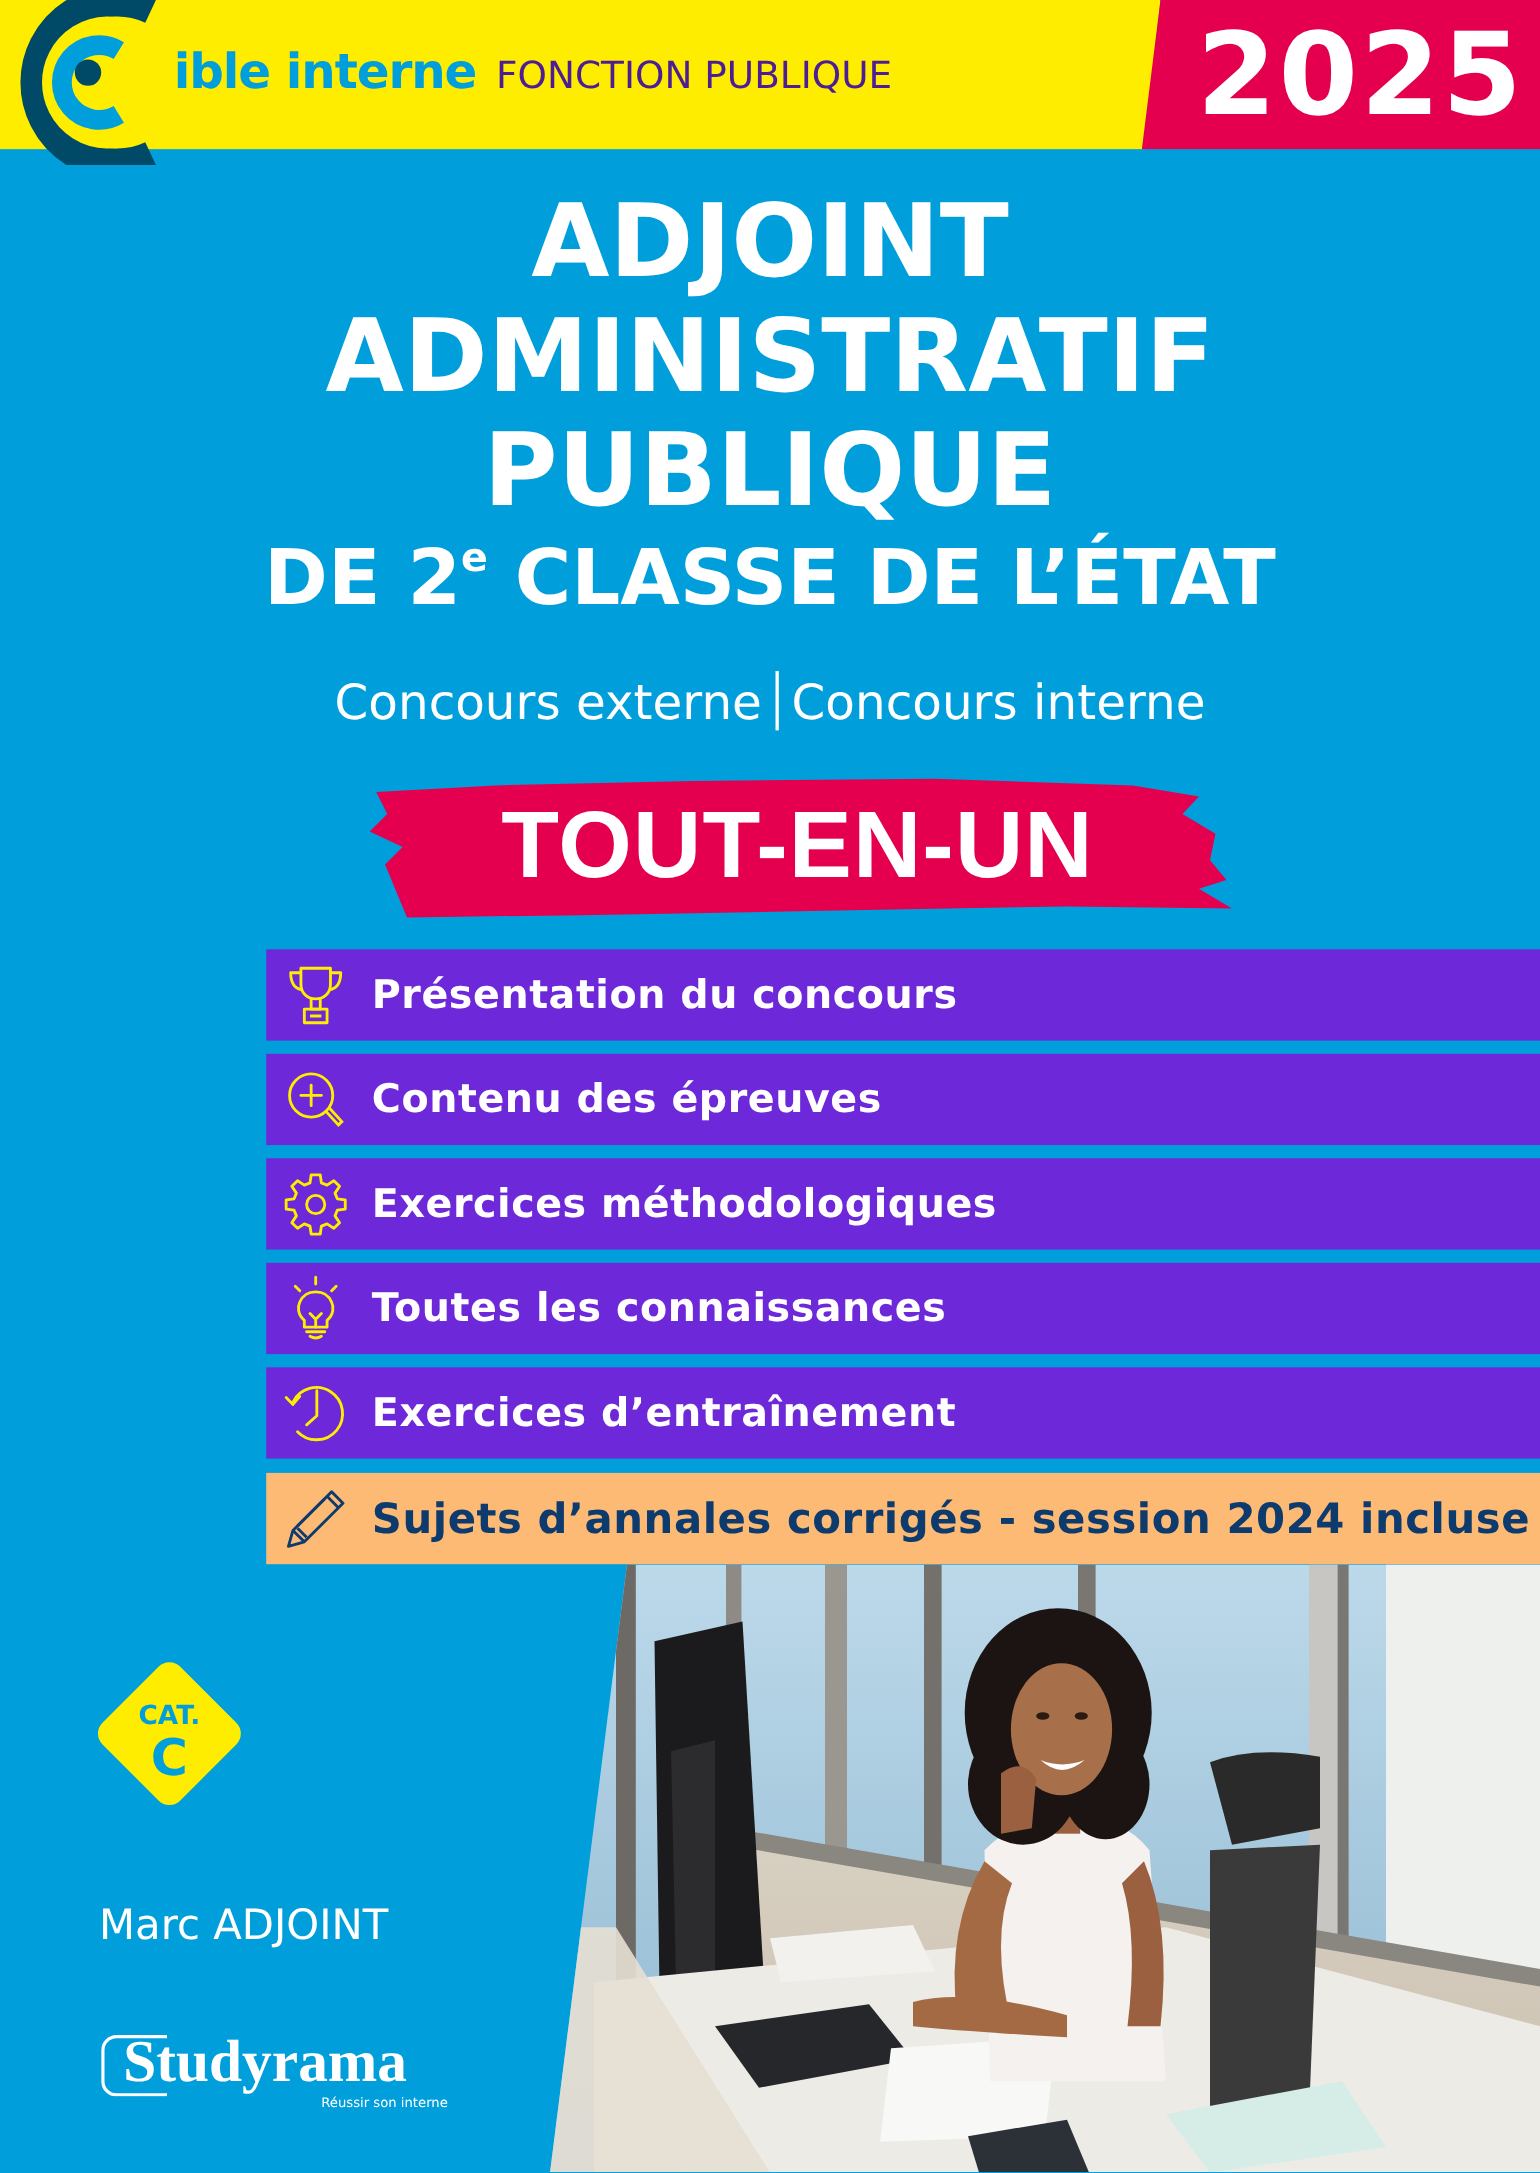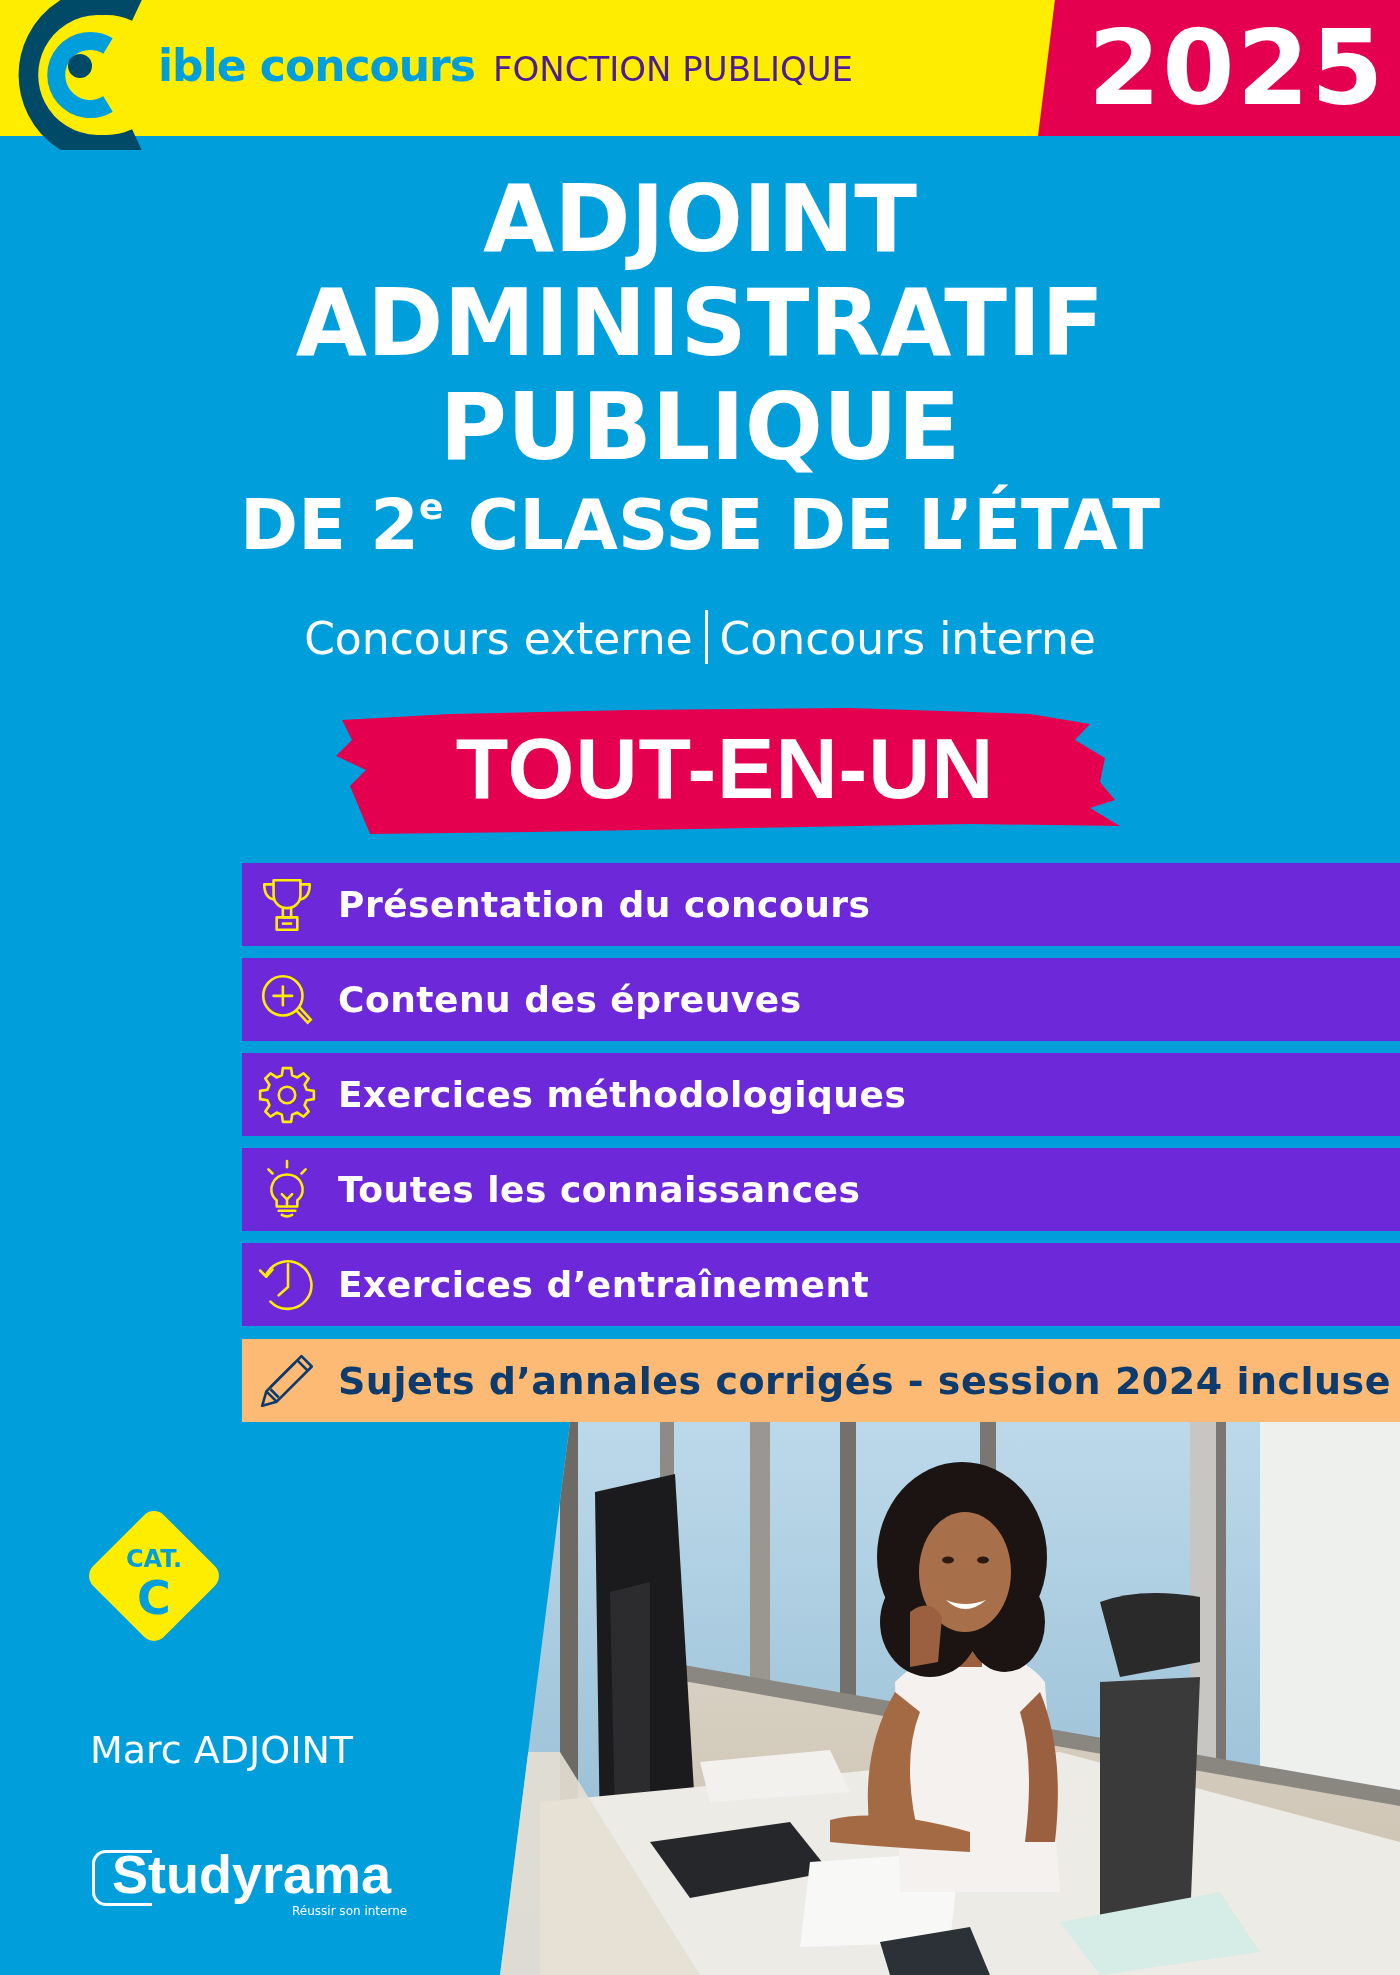--- a/index.html
+++ b/index.html
@@ -95,21 +95,21 @@
     .cat-text .cat-letter { font-size: 46px; line-height: 50px; display: block; }
 
     
     .author {
       position: absolute; left: 90px; top: 1728px;
       font-family: "DejaVu Sans", sans-serif; font-size: 38px; color: #ffffff;
     }
     .publisher { position: absolute; left: 92px; top: 1846px; width: 340px; height: 80px; }
     .pub-name {
       position: absolute; left: 20px; top: -4px;
-      font-family: Liberation Sans, sans-serif; font-weight: bold; font-size: 54px;
+      font-family: Liberation Serif, serif; font-weight: bold; font-size: 54px;
       color: #ffffff; letter-spacing: 0px; line-height: 64px;
     }
     .pub-frame {
       position: absolute; left: 0; top: 4px; width: 60px; height: 56px;
       border: 3px solid #ffffff; border-right: none; border-radius: 14px 0 0 14px;
     }
     .pub-tagline {
       position: absolute; left: 200px; top: 58px;
       font-family: "DejaVu Sans", sans-serif; font-size: 12px; color: #ffffff; white-space: nowrap;
     }
@@ -135,21 +135,21 @@
     <path d="M138 8 A 74 74 0 1 0 138 142" fill="none" stroke="#004a68" stroke-width="28"></path>
 
     <path d="M120 30 A 50 50 0 1 0 120 120" fill="none" stroke="#ffed00" stroke-width="20"></path>
 
     <path d="M108 46 A 34 34 0 1 0 108 104" fill="none" stroke="#009fdc" stroke-width="18"></path>
 
     <circle cx="80" cy="66" r="12" fill="#004a68"></circle>
   </svg>
 
   <div class="brand-text">
-    <span class="brand-name">ible concours</span>
+    <span class="brand-name">ible interne</span>
     <span class="brand-tag">FONCTION PUBLIQUE</span>
   </div>
 
   <div class="title">
     <div class="line-big">ADJOINT</div>
     <div class="line-big">ADMINISTRATIF</div>
     <div class="line-big">PUBLIQUE</div>
     <div class="line-sub"><span>DE 2</span><sup>e</sup><span> CLASSE DE L’ÉTAT</span></div>
   </div>
 

